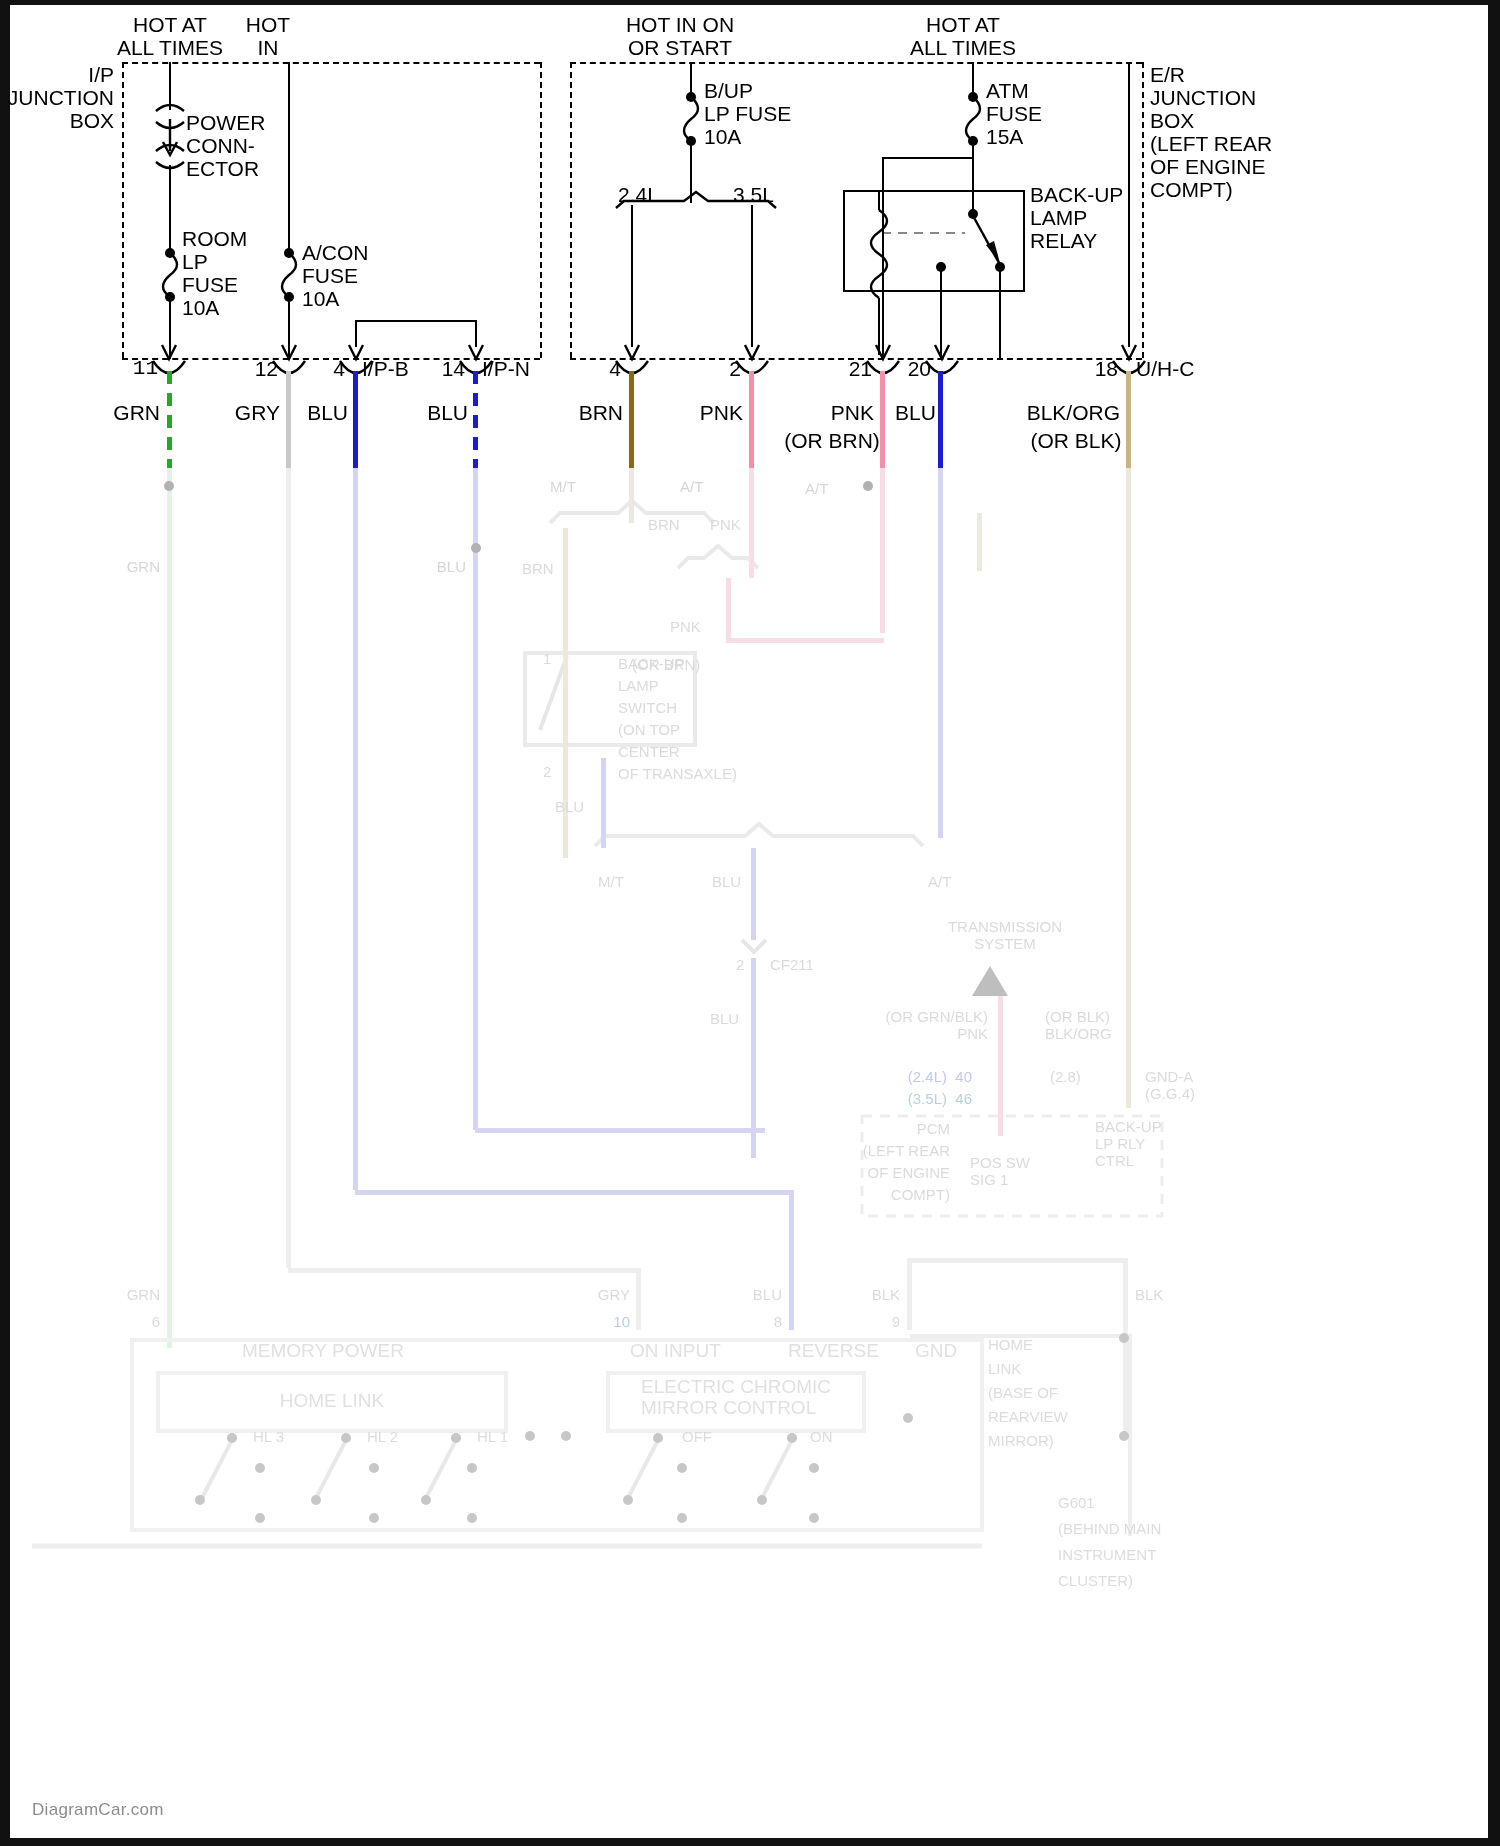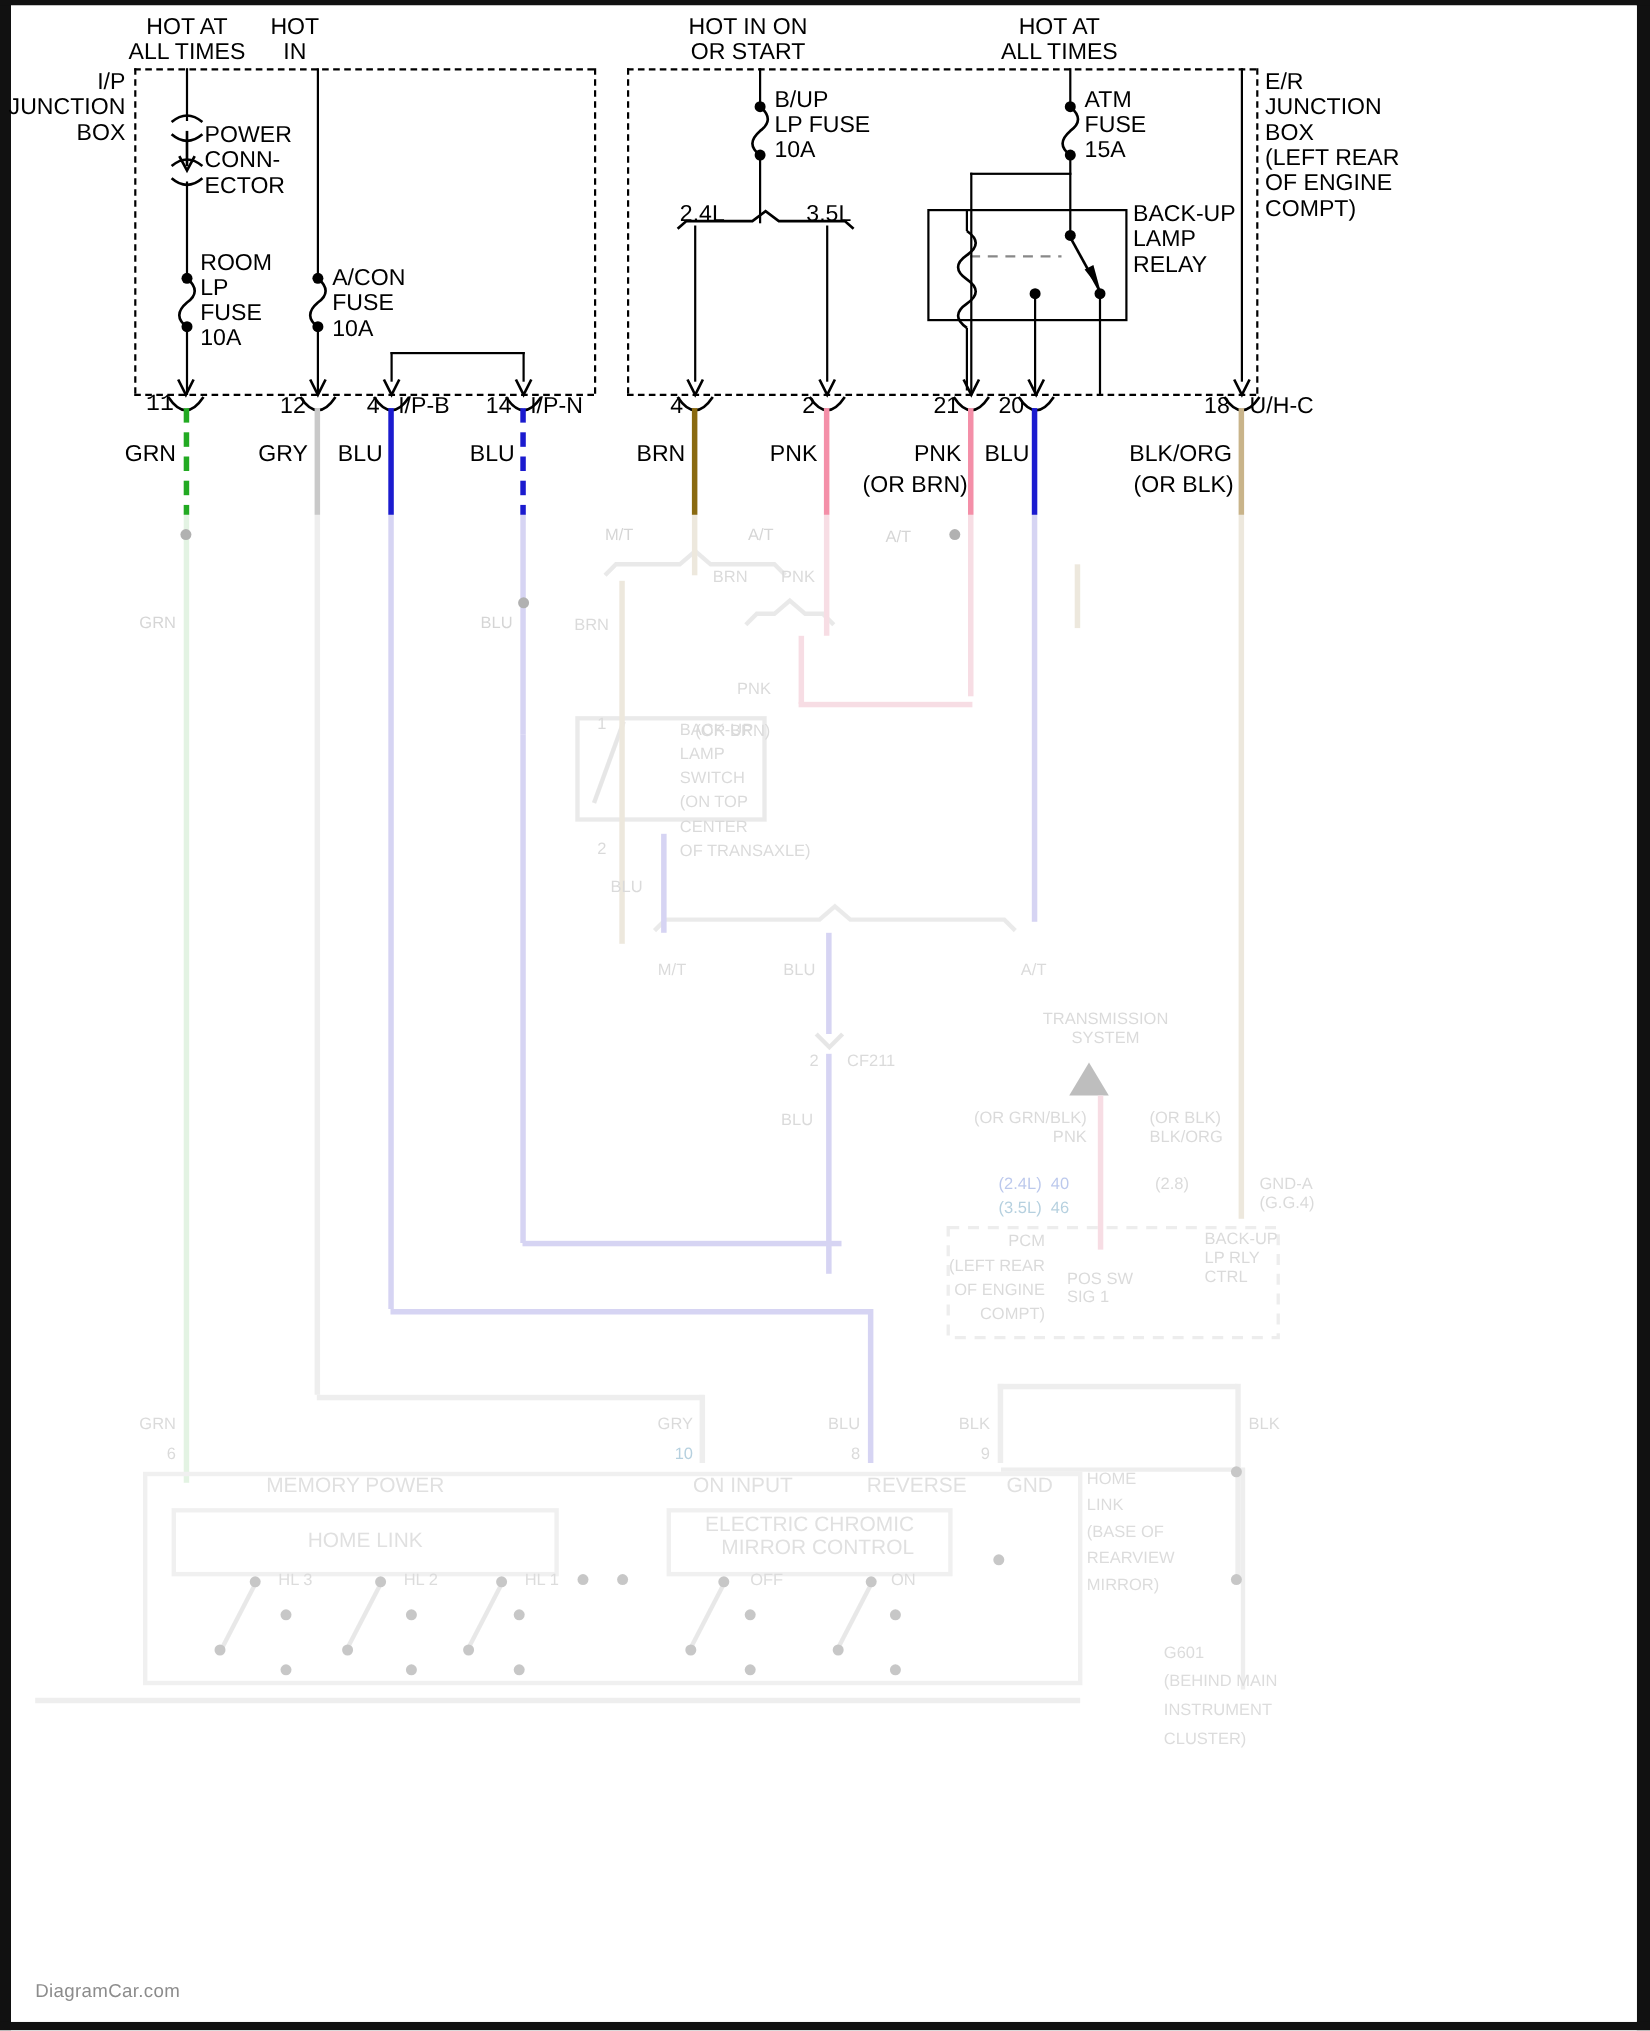--- a/index.html
+++ b/index.html
@@ -356,21 +356,21 @@
       <div class="lbl tiny r" style="left:620px;top:845px;color:#0369a1;"><span>10</span></div>
       <div class="lbl tiny r" style="left:772px;top:845px;color:#888;"><span>8</span></div>
       <div class="lbl tiny r" style="left:890px;top:845px;color:#888;"><span>9</span></div>
 
       <div class="lbl sm" style="left:232px;top:872px;color:#9a9a9a;"><span>MEMORY POWER</span></div>
       <div class="lbl sm" style="left:620px;top:872px;color:#9a9a9a;"><span>ON INPUT</span></div>
       <div class="lbl sm" style="left:778px;top:872px;color:#9a9a9a;"><span>REVERSE</span></div>
       <div class="lbl sm" style="left:905px;top:872px;color:#9a9a9a;"><span>GND</span></div>
 
       <div class="lbl sm c" style="left:322px;top:922px;color:#9a9a9a;"><span>HOME LINK</span></div>
-      <div class="lbl sm c" style="left:726px;top:908px;color:#9a9a9a;white-space:pre-line;text-align:right;"><span>ELECTRIC CHROMIC
+      <div class="lbl sm c" style="left:726px;top:908px;color:#9a9a9a;white-space:pre-line;text-align:left;"><span>ELECTRIC CHROMIC
 MIRROR CONTROL</span></div>
 
       <div class="lbl tiny" style="left:243px;top:960px;color:#8d8d8d;"><span>HL 3</span></div>
       <div class="lbl tiny" style="left:357px;top:960px;color:#8d8d8d;"><span>HL 2</span></div>
       <div class="lbl tiny" style="left:467px;top:960px;color:#8d8d8d;"><span>HL 1</span></div>
       <div class="lbl tiny" style="left:672px;top:960px;color:#8d8d8d;"><span>OFF</span></div>
       <div class="lbl tiny" style="left:800px;top:960px;color:#8d8d8d;"><span>ON</span></div>
 
       <div class="lbl tiny" style="left:978px;top:865px;color:#8d8d8d;line-height:24px;"><span>HOME</span><br><span>LINK</span><br><span>(BASE OF</span><br><span>REARVIEW</span><br><span>MIRROR)</span></div>
 

